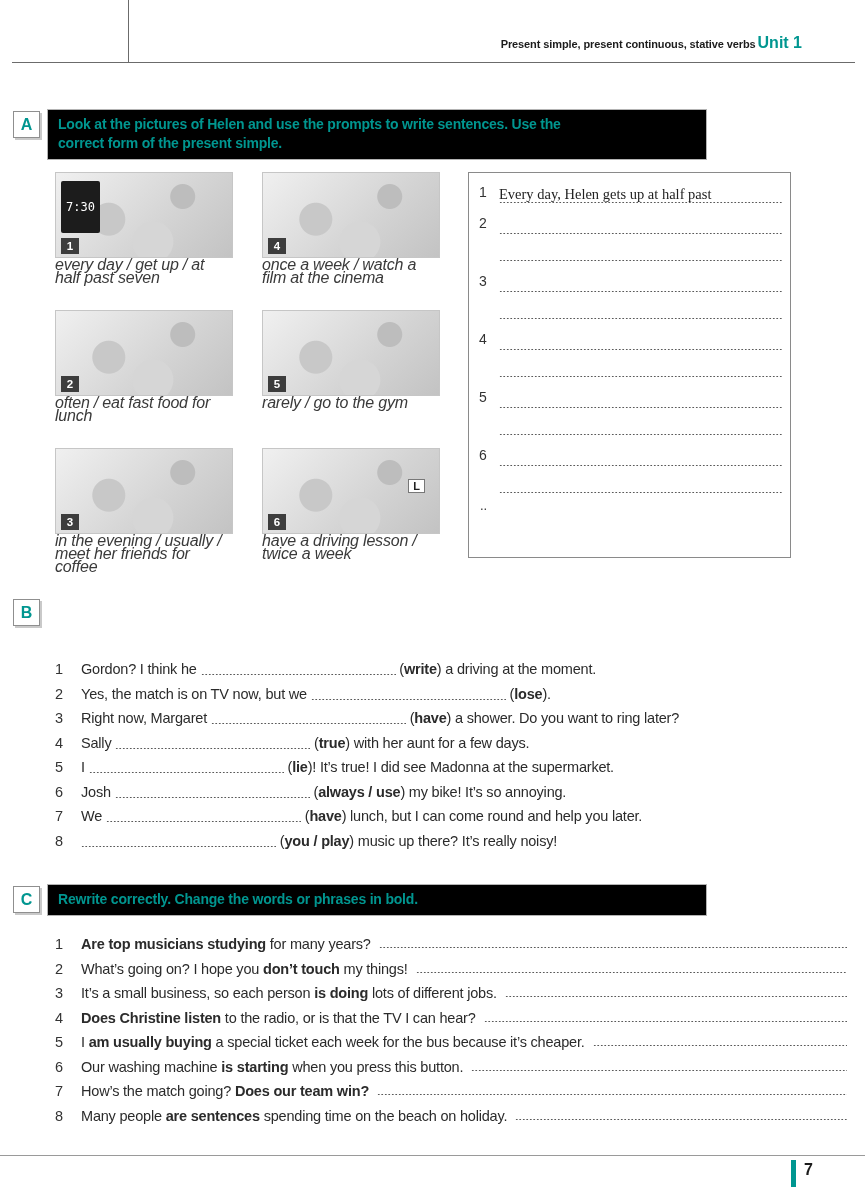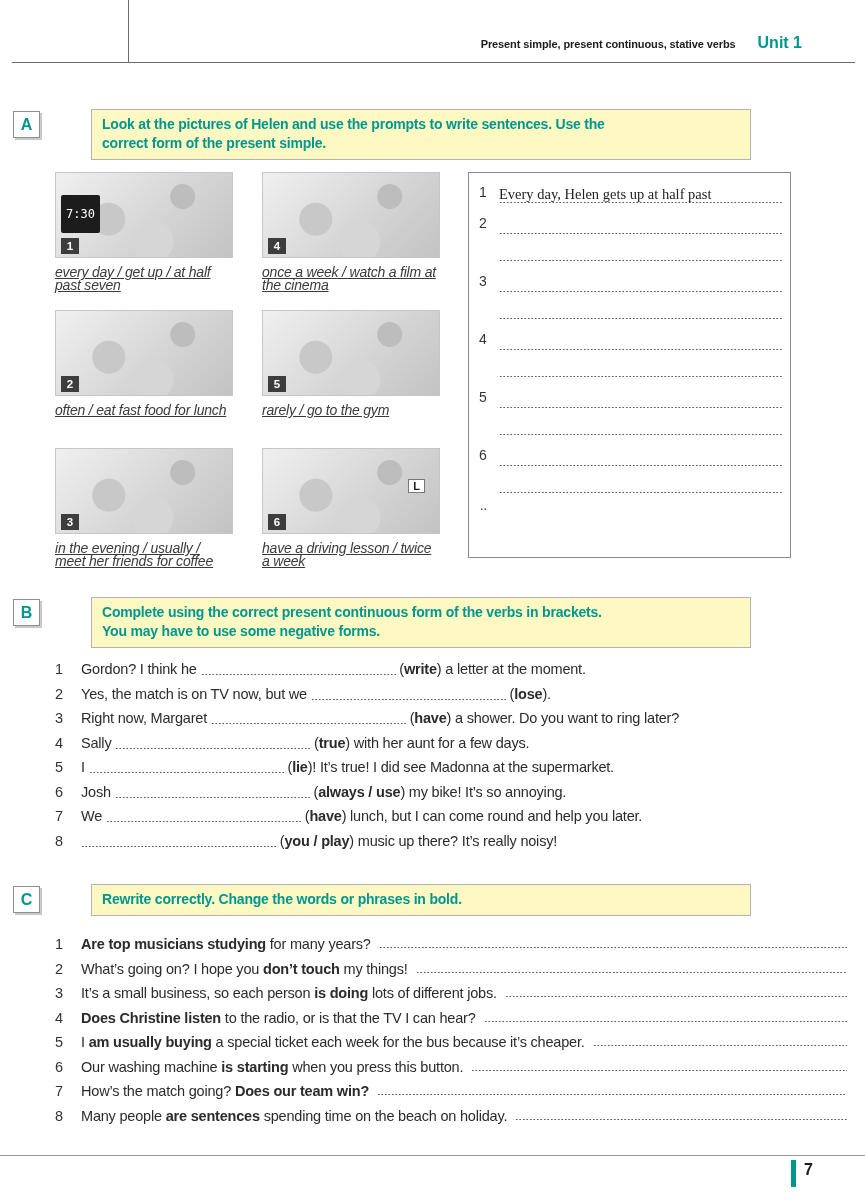--- a/index.html
+++ b/index.html
@@ -11,41 +11,41 @@
     font-family: "Liberation Sans", sans-serif;
     color: #2b2b2b;
     overflow: hidden;
   }
 
   
   .top-vline { position:absolute; left:128px; top:0; width:1px; height:62px; background:#6b6b6b; }
   .top-hline { position:absolute; left:12px; right:10px; top:62px; height:1px; background:#6b6b6b; }
 
   
-  .header { position:absolute; top:34px; right:63px; display:flex; align-items:baseline; gap:22px; }
+  .header { position:absolute; top:34px; right:63px; display:flex; align-items:baseline; gap:2px; }
   .header-title { font-size:11px; font-weight:700; color:#1c1c1c; letter-spacing:-0.1px; }
   .unit-label { font-size:16px; font-weight:700; color:#009690;text-align:center; }
 
   
   .marker {
     position:absolute; left:13px; width:27px; height:27px;
     background:#ffffff; border:1px solid #8f8f8f;
     box-shadow:2px 2px 0 #c9c9c9;
     display:flex; align-items:center; justify-content:center;
     font-size:16px; font-weight:700; color:#009690;
   }
   .marker-a { top:111px; } .marker-b { top:599px; } .marker-c { top:886px; }
 
   
   .heading {
     position:absolute; left:47px; width:660px;
-    background:#fef9c3; border:1px solid #b3b3b3;
+    background:#000000; border:1px solid #b3b3b3;
     padding:5px 10px 6px 10px;
     font-size:14px; font-weight:700; color:#009690;
-    line-height:19px; letter-spacing:-0.2px;margin-left:44px;
+    line-height:19px; letter-spacing:-0.2px;
   }
   .heading-a { top:109px; } .heading-b { top:597px; } .heading-c { top:884px; }
 
   
   .pictures {
     position:absolute; left:55px; top:172px; width:385px;
     display:grid; grid-template-columns:178px 178px; column-gap:29px;
     grid-auto-rows:138px;
   }
   .pic-img {
@@ -62,31 +62,31 @@
     min-width:18px; height:16px; padding:0 5px;
     background:#3d3d3d; color:#ffffff;
     font-size:11.5px; font-weight:700;
     display:flex; align-items:center; justify-content:center;
   }
   .overlay { position:absolute; }
   .overlay.clock {
     left:5px; bottom:24px;
     background:#1c1c1c; color:#ffffff;
     font-family:"DejaVu Sans Mono", monospace;
-    font-size:12px; padding:12px 5px; border-radius:2px;
+    font-size:12px; padding:19px 5px; border-radius:2px;
   }
   .overlay.plate {
     right:14px; top:30px;
     background:#ffffff; border:1px solid #777777; color:#222222;
     font-size:11px; font-weight:700; padding:0 4px;
   }
   .pic-caption {
-    margin-top:8px; width:178px;
-    font-size:14px; font-style:italic; color:#3a3a3a;
-    line-height:13px; letter-spacing:-0.2px;text-decoration:underline;
+    margin-top:0; width:178px;
+    font-size:16px; font-style:italic; color:#3a3a3a;
+    line-height:13px; letter-spacing:-0.2px;
   }
 
   
   .dotsbg, .ex-blank, .dotfill, .ans-line {
     background-image: radial-gradient(circle, #5a5a5a 0.8px, rgba(0,0,0,0) 1px);
     background-size: 3.5px 3px;
     background-repeat: repeat-x;
   }
 
   
@@ -257,28 +257,24 @@
             </div>
           </div>
         </div>
       </div>
     <div class="ans-tail">..</div>
   </div>
 
   <div class="marker marker-b">
     <span>B</span>
   </div>
-  <div class="heading heading-b">
-    <div>Complete using the correct present continuous form of the verbs in brackets.</div>
-    <div>You may have to use some negative forms.</div>
-  </div>
   <div class="ex-list list-b">
       <div class="ex-row">
         <span class="ex-num">1</span>
-        <span class="ex-body"><span class="ex-text">Gordon? I think he </span><span class="ex-blank"></span><span class="ex-text"> (</span><span class="ex-bold">write</span><span class="ex-text">) a letter at the moment.</span></span>
+        <span class="ex-body"><span class="ex-text">Gordon? I think he </span><span class="ex-blank"></span><span class="ex-text"> (</span><span class="ex-bold">write</span><span class="ex-text">) a driving at the moment.</span></span>
       </div>
       <div class="ex-row">
         <span class="ex-num">2</span>
         <span class="ex-body"><span class="ex-text">Yes, the match is on TV now, but we </span><span class="ex-blank"></span><span class="ex-text"> (</span><span class="ex-bold">lose</span><span class="ex-text">).</span></span>
       </div>
       <div class="ex-row">
         <span class="ex-num">3</span>
         <span class="ex-body"><span class="ex-text">Right now, Margaret </span><span class="ex-blank"></span><span class="ex-text"> (</span><span class="ex-bold">have</span><span class="ex-text">) a shower. Do you want to ring later?</span></span>
       </div>
       <div class="ex-row">

